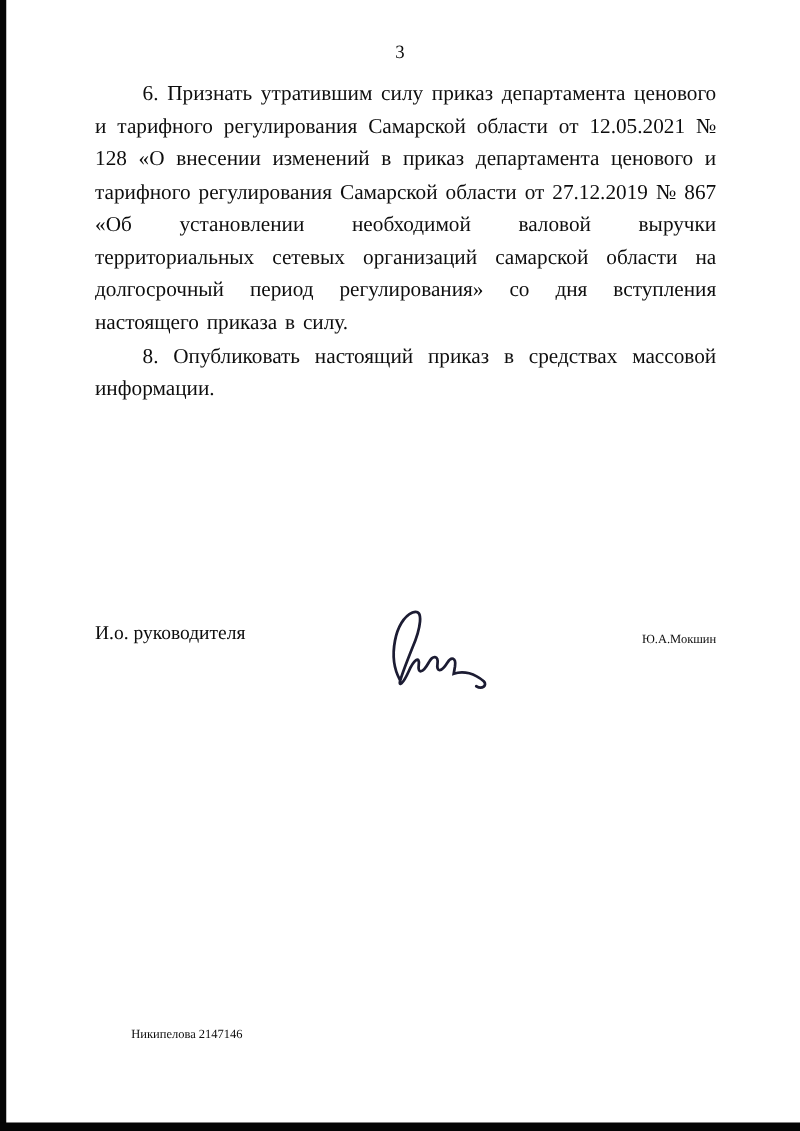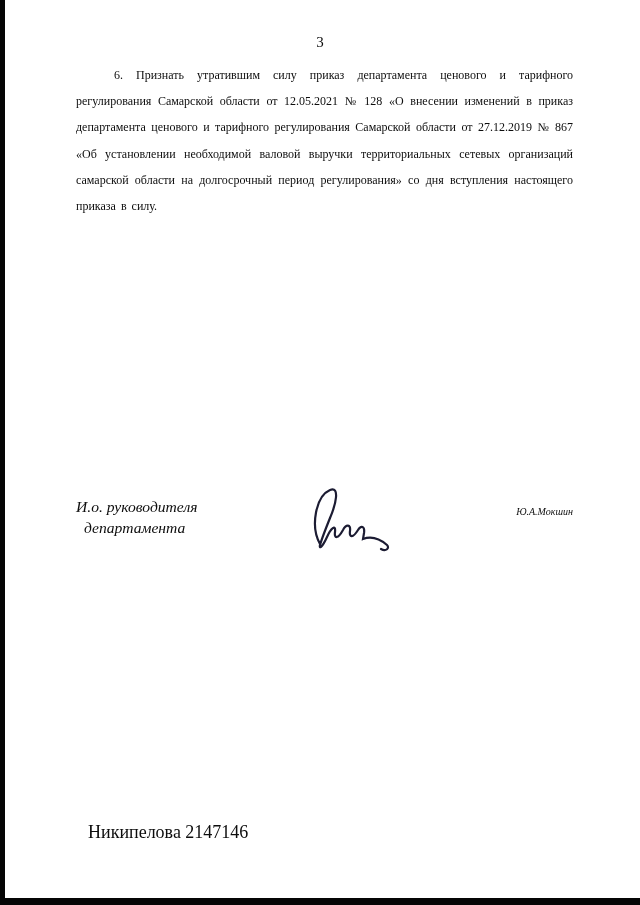--- a/index.html
+++ b/index.html
@@ -40,33 +40,32 @@
     font-size: 15px;
   }
   .content {
     position: absolute;
     left: 76px;
     top: 62px;
     width: 497px;
   }
   .para {
     margin: 0;
-    font-size: 12px;
+    font-size: 17px;
     line-height: 26.2px;
     text-align: justify;
     text-indent: 38px;
     word-spacing: 2px;
   }
   .sig-block {
     position: absolute;
     left: 76px;
     top: 492px;
     width: 497px;
     height: 70px;
-    font-style: italic;
   }
   .sig-title {
     position: absolute;
     left: 0;
     top: 4px;
     font-size: 15.6px;
     line-height: 21px;
   }
   .sig-title .line2 {
     padding-left: 8px;
@@ -77,41 +76,41 @@
     top: -10px;
   }
   .sig-name {
     position: absolute;
     right: 0;
     top: 14px;
     font-size: 10px;
   }
   .footer-line {
     position: absolute;
-    left: 88px;
+    left: 105px;
     top: 822px;
-    font-size: 18px;
+    font-size: 10px;
   }
 </style>
 </head>
 <body>
 
 <div class="scan-edge-left"></div>
 <div class="scan-edge-bottom"></div>
 
 <div class="page-number">3</div>
 
 <div class="content">
   <p class="para">6. Признать утратившим силу приказ департамента ценового и тарифного регулирования Самарской области от 12.05.2021 № 128 «О внесении изменений в приказ департамента ценового и тарифного регулирования Самарской области от 27.12.2019 № 867 «Об установлении необходимой валовой выручки территориальных сетевых организаций самарской области на долгосрочный период регулирования» со дня вступления настоящего приказа в силу.</p>
+  <p class="para">8. Опубликовать настоящий приказ в средствах массовой информации.</p>
 </div>
 
 <div class="sig-block">
   <div class="sig-title">
     <div>И.о. руководителя</div>
-    <div class="line2">департамента</div>
   </div>
   <div class="sig-scribble">
     <svg width="120" height="80" viewBox="0 0 120 80" aria-hidden="true">
       <path d="M34,62 C24,44 30,14 44,8 C54,4 50,22 44,36 C40,46 36,56 34,63
                C33,67 36,66 41,55 C45,46 50,42 49,50 C48,57 52,57 57,48
                C60,42 65,42 64,49 C63,56 67,56 72,48 C75,43 79,44 78,51
                L77,57 C85,54 94,57 101,63 C104,66 100,70 95,67" stroke="#1c1c33" fill="none" stroke-width="2.2" stroke-linecap="round"></path>
     </svg>
   </div>
   <div class="sig-name">Ю.А.Мокшин</div>

